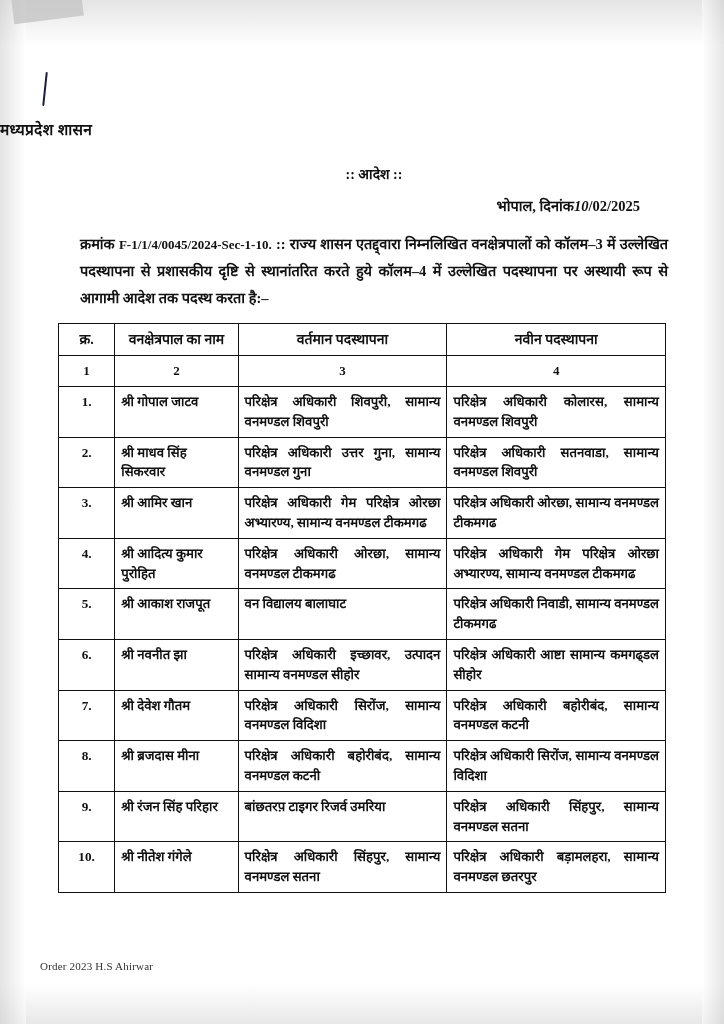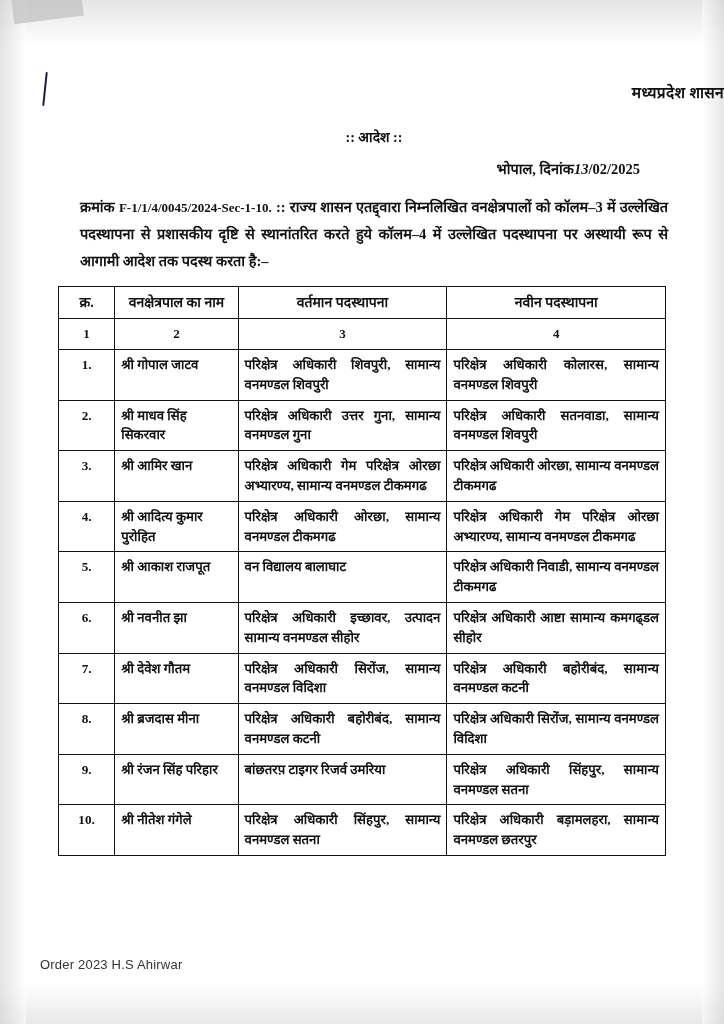--- a/index.html
+++ b/index.html
@@ -52,22 +52,22 @@
   }
 
   .content {
     position: absolute;
     left: 0; top: 0;
     width: 724px;
     height: 1024px;
   }
 
   .head-block {
-    text-align: right;
-    margin-top: 81px;
+    text-align: left;
+    margin-top: 118px;
     line-height: 1.55;
     font-size: 15.5px;
     font-weight: bold;
     letter-spacing: .3px;
   }
   .head-block div { }
 
   .order-line {
     text-align: center;
     margin-top: 22px;
@@ -122,22 +122,22 @@
   .col-name { width: 112px; }
   .col-cur { width: 200px; }
   .col-new { width: 210px; }
   .numrow td { text-align: center; font-size: 13px; padding: 2px 4px; }
   .justify { text-align: justify; }
 
   .footer-note {
     position: absolute;
     left: 40px;
     bottom: 52px;
-    font-size: 13px;
-    font-family: Liberation Sans, sans-serif;
+    font-size: 11px;
+    font-family: Liberation Serif, serif;
     color: #333;
     letter-spacing: .2px;
   }
 </style>
 </head>
 <body>
 
 <div id="page">
 
   <div class="scan-shade-top"></div>
@@ -149,21 +149,21 @@
 
   <div class="content">
 
     <div class="head-block">
       <div>मध्यप्रदेश शासन</div>
     </div>
 
     <div class="order-line">:: आदेश ::</div>
 
     <div class="place-date">
-      <span>भोपाल, दिनांक</span><span class="hand">13</span><span>/02/2025</span>
+      <span>भोपाल, दिनांक</span><span class="hand">10</span><span>/02/2025</span>
     </div>
 
     <div class="body-para">
       <span>क्रमांक</span>
       <span class="ref">F-1/1/4/0045/2024-Sec-1-10.</span>
       <span>:: राज्य शासन एतद्द्वारा निम्नलिखित वनक्षेत्रपालों को कॉलम–3 में उल्लेखित पदस्थापना से प्रशासकीय दृष्टि से स्थानांतरित करते हुये कॉलम–4 में उल्लेखित पदस्थापना पर अस्थायी रूप से आगामी आदेश तक पदस्थ करता है:–</span>
     </div>
 
     <table class="order-table">
       <thead>

